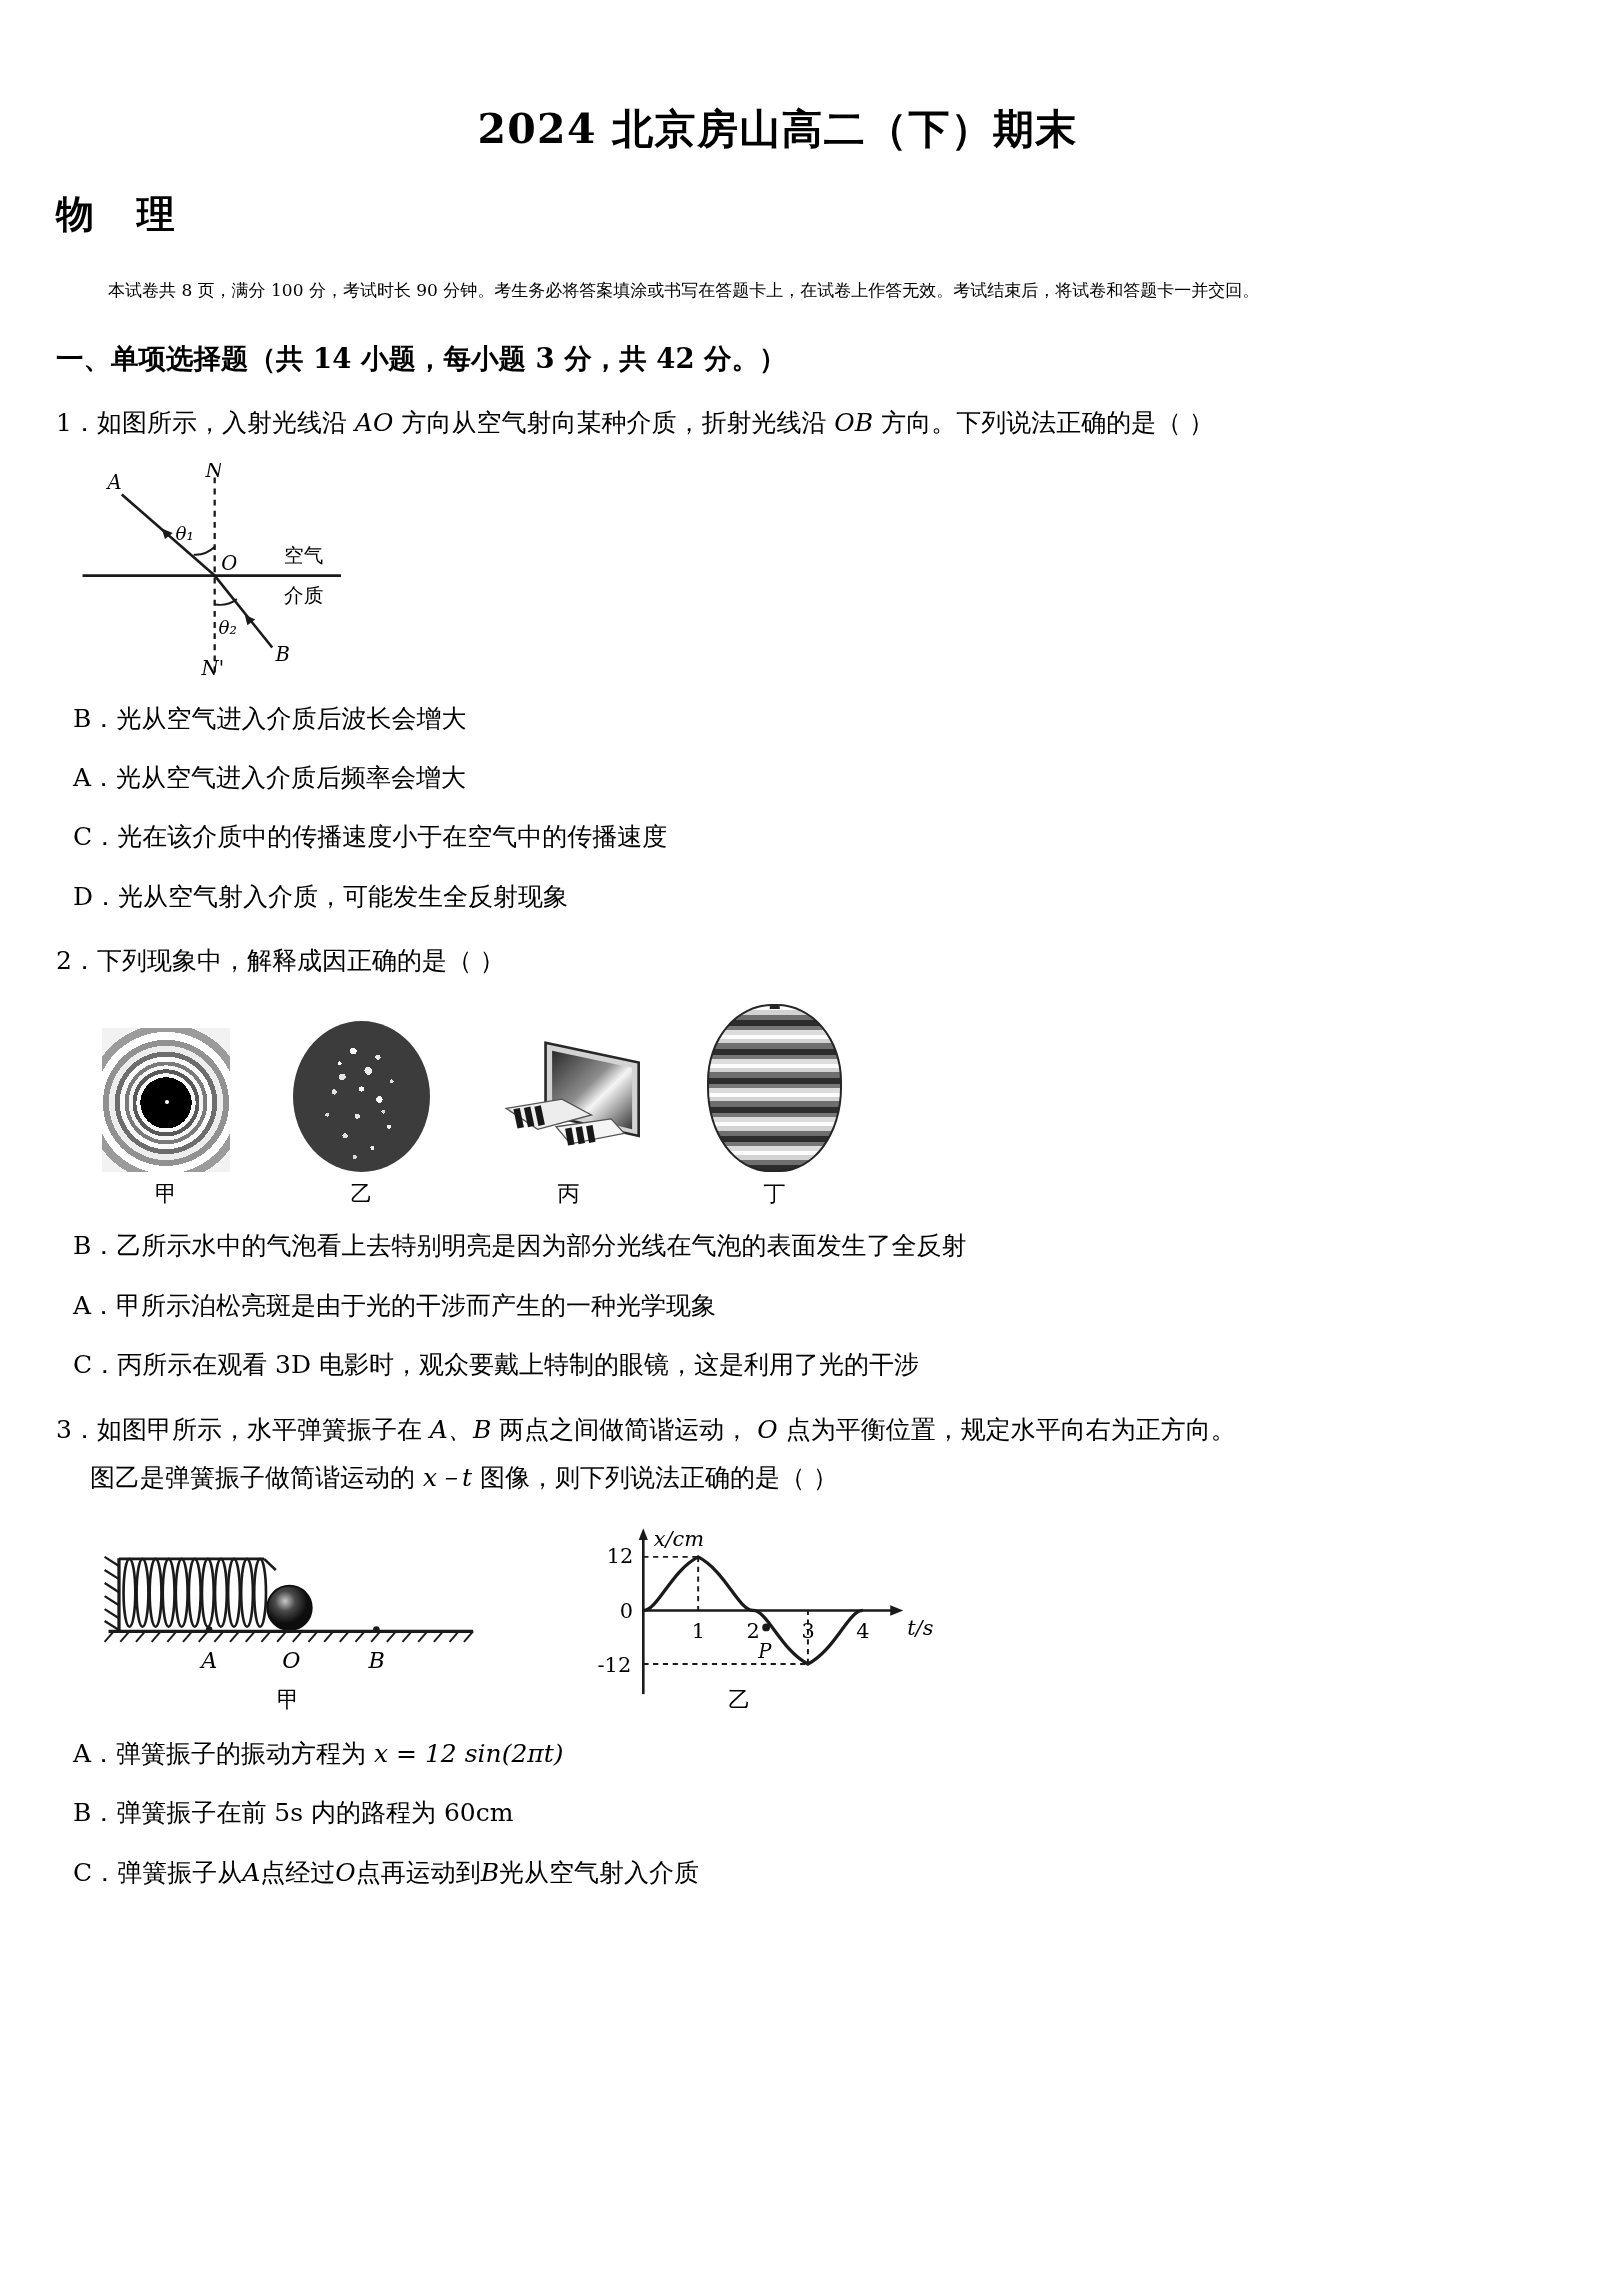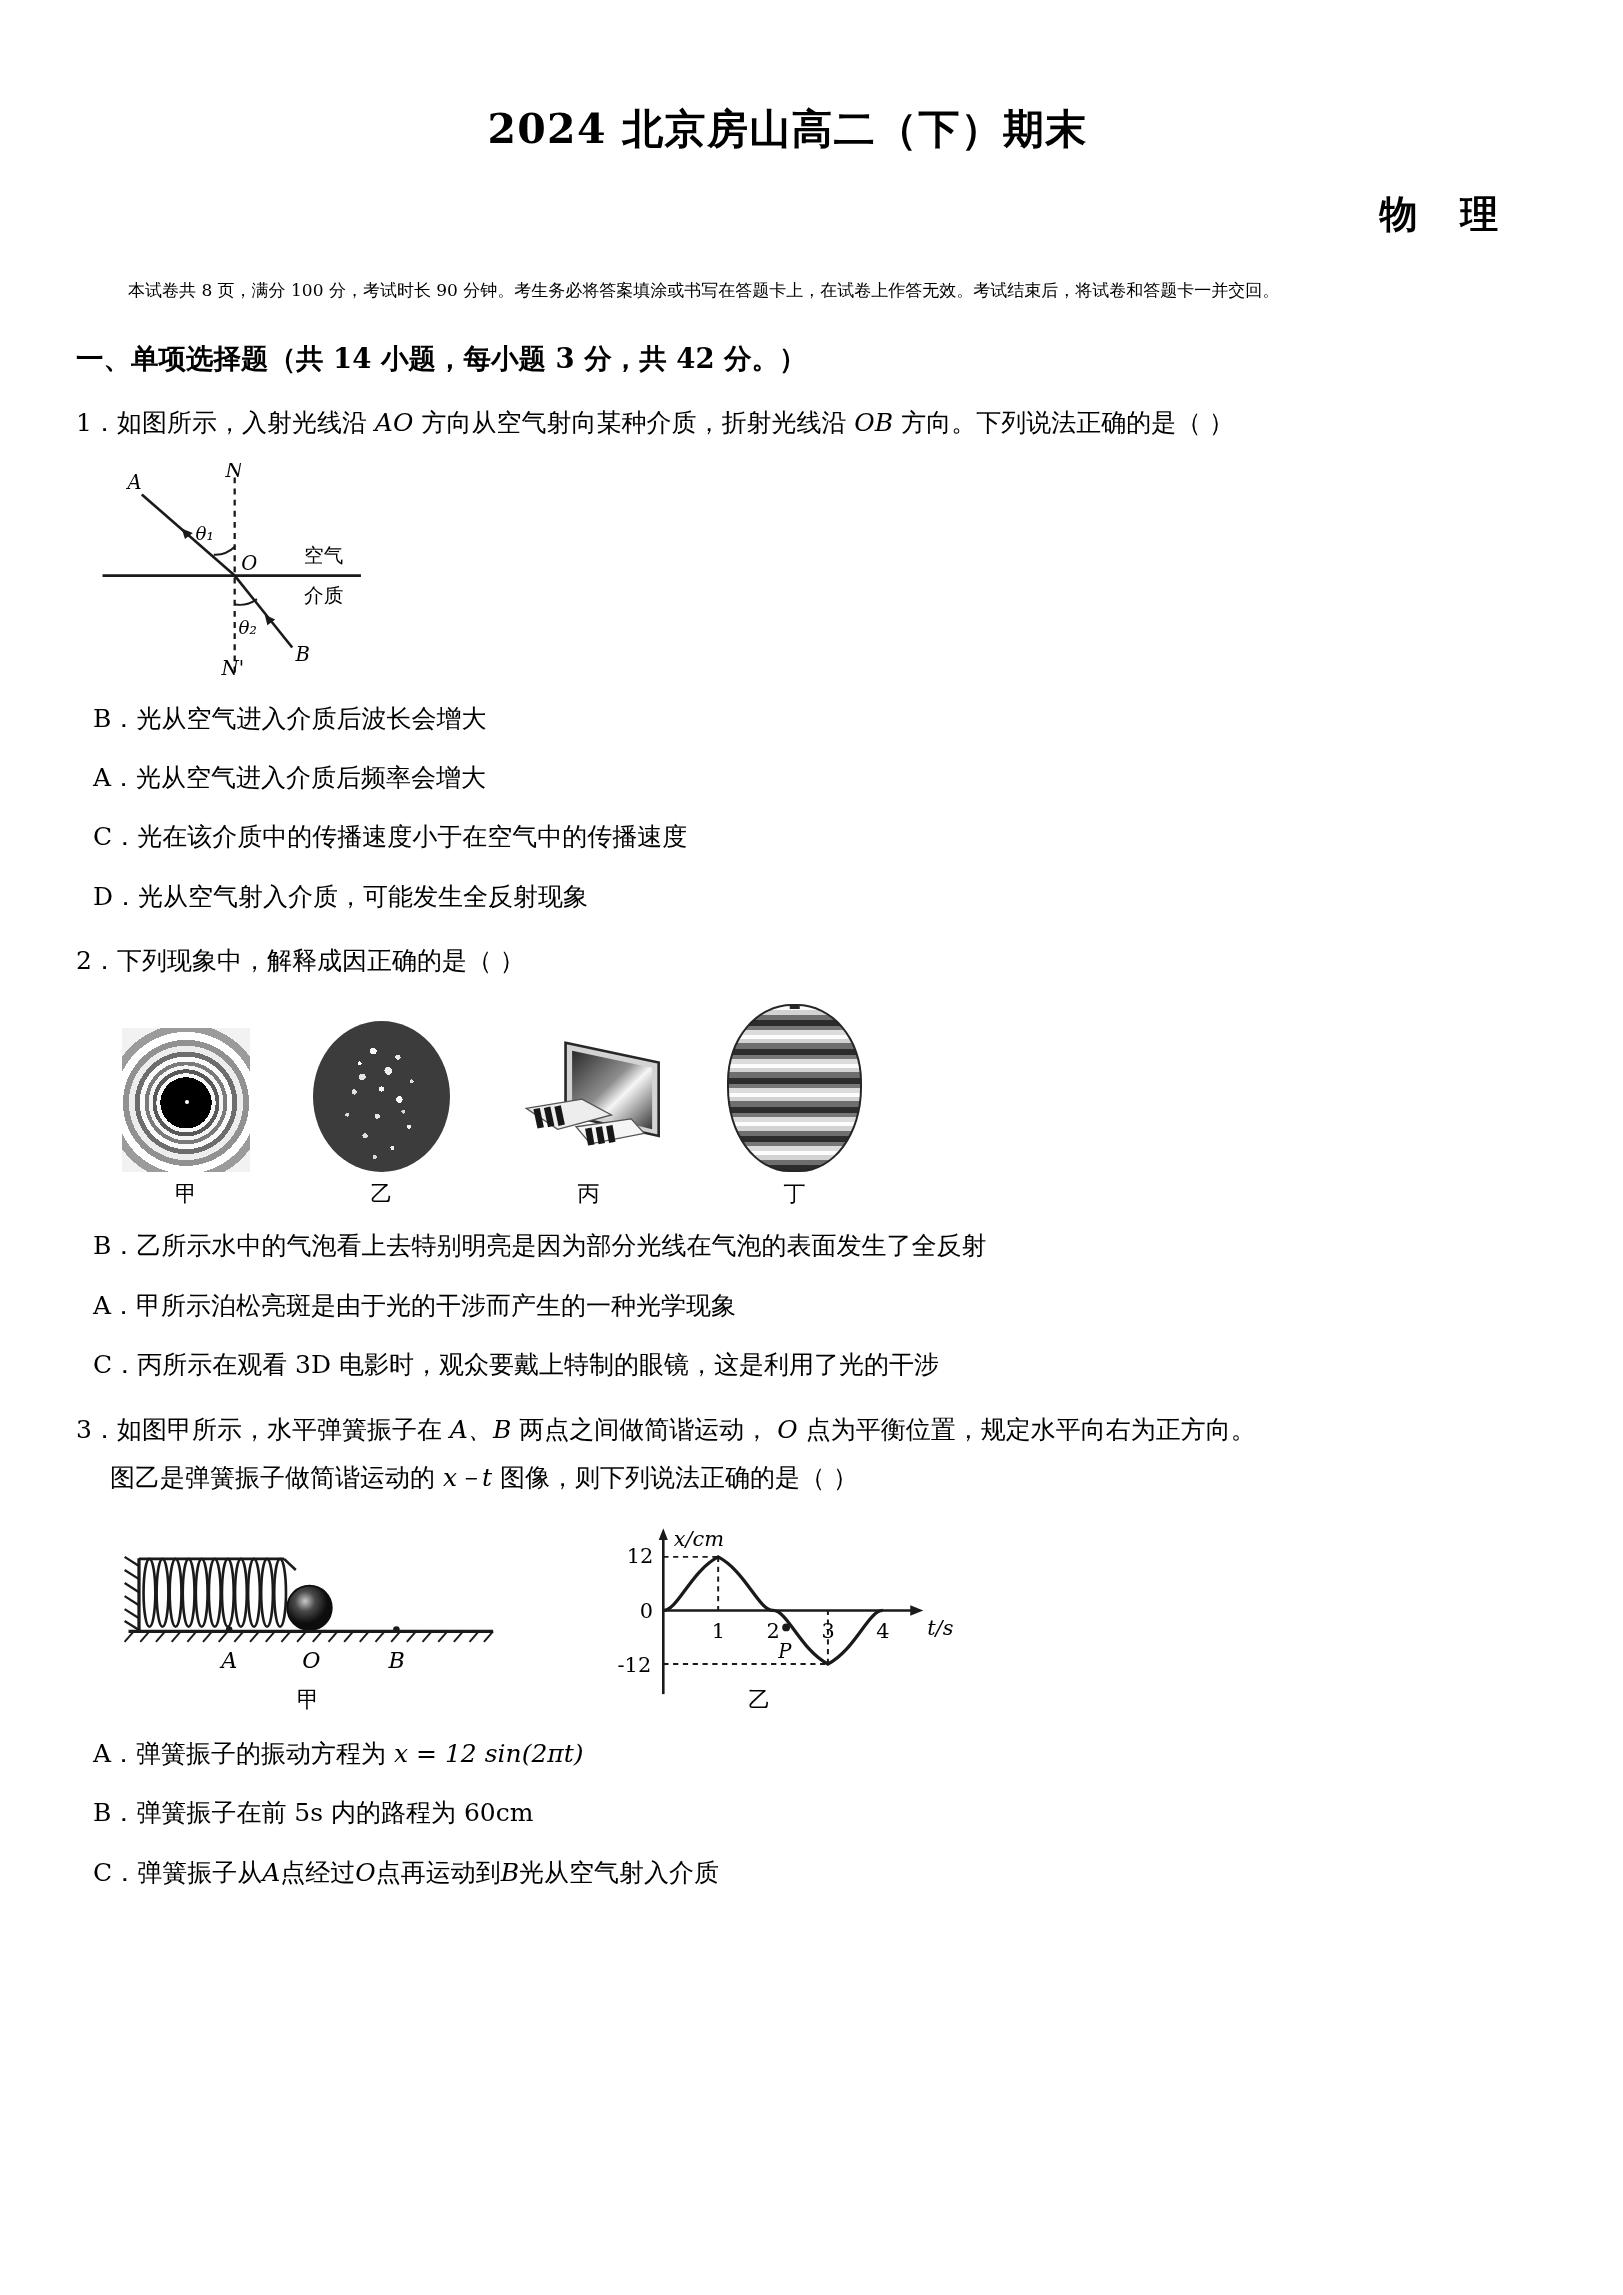--- a/index.html
+++ b/index.html
@@ -1,27 +1,27 @@
 <!DOCTYPE html>
 <html style="font-size:10.5px"><head>
 <meta charset="utf-8">
 <title>2024 北京房山高二（下）期末 物理</title>
 <style>
   html,body{margin:0;padding:0;background:#8a8a8a;}
   body{font-family:"DejaVu Serif","Liberation Serif",serif;}
   .page{
     width:1623px;height:2295px;background:#ffffff;margin:0 auto;position:relative;
-    box-sizing:border-box;padding:79px 124px 0 76px;overflow:hidden;
+    box-sizing:border-box;padding:79px 124px 0 56px;overflow:hidden;
   }
   .doc-title{
     text-align:center;font-size:41px;font-weight:bold;letter-spacing:1.3px;
     margin:25px 0 0 0;line-height:1.25;
   }
   .doc-subject{
-    text-align:right;font-size:38px;font-weight:bold;margin:34px 0 0 0;letter-spacing:0.7px;
+    text-align:left;font-size:38px;font-weight:bold;margin:34px 0 0 0;letter-spacing:0.7px;
   }
   .doc-subject .gap{display:inline-block;width:42px;}
   .instructions{
     font-size:17px;line-height:1.95;margin:34px 14px 0 0;text-align:justify;
     text-indent:52px;
   }
   .section-head{
     font-size:27.5px;font-weight:bold;margin:29px 0 0 0;line-height:1.6;
   }
   .q-stem{

